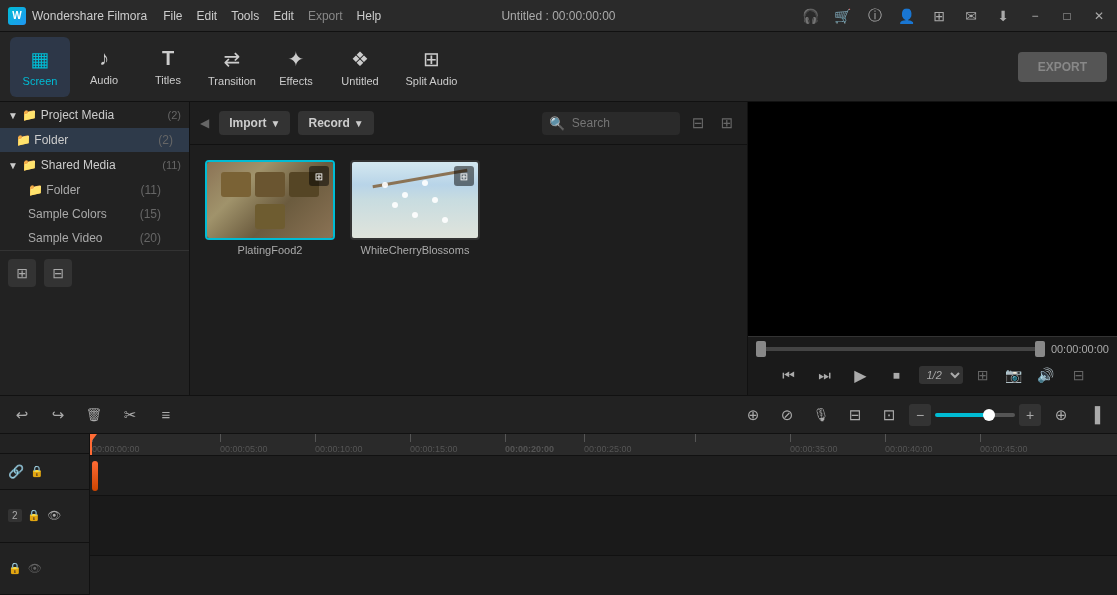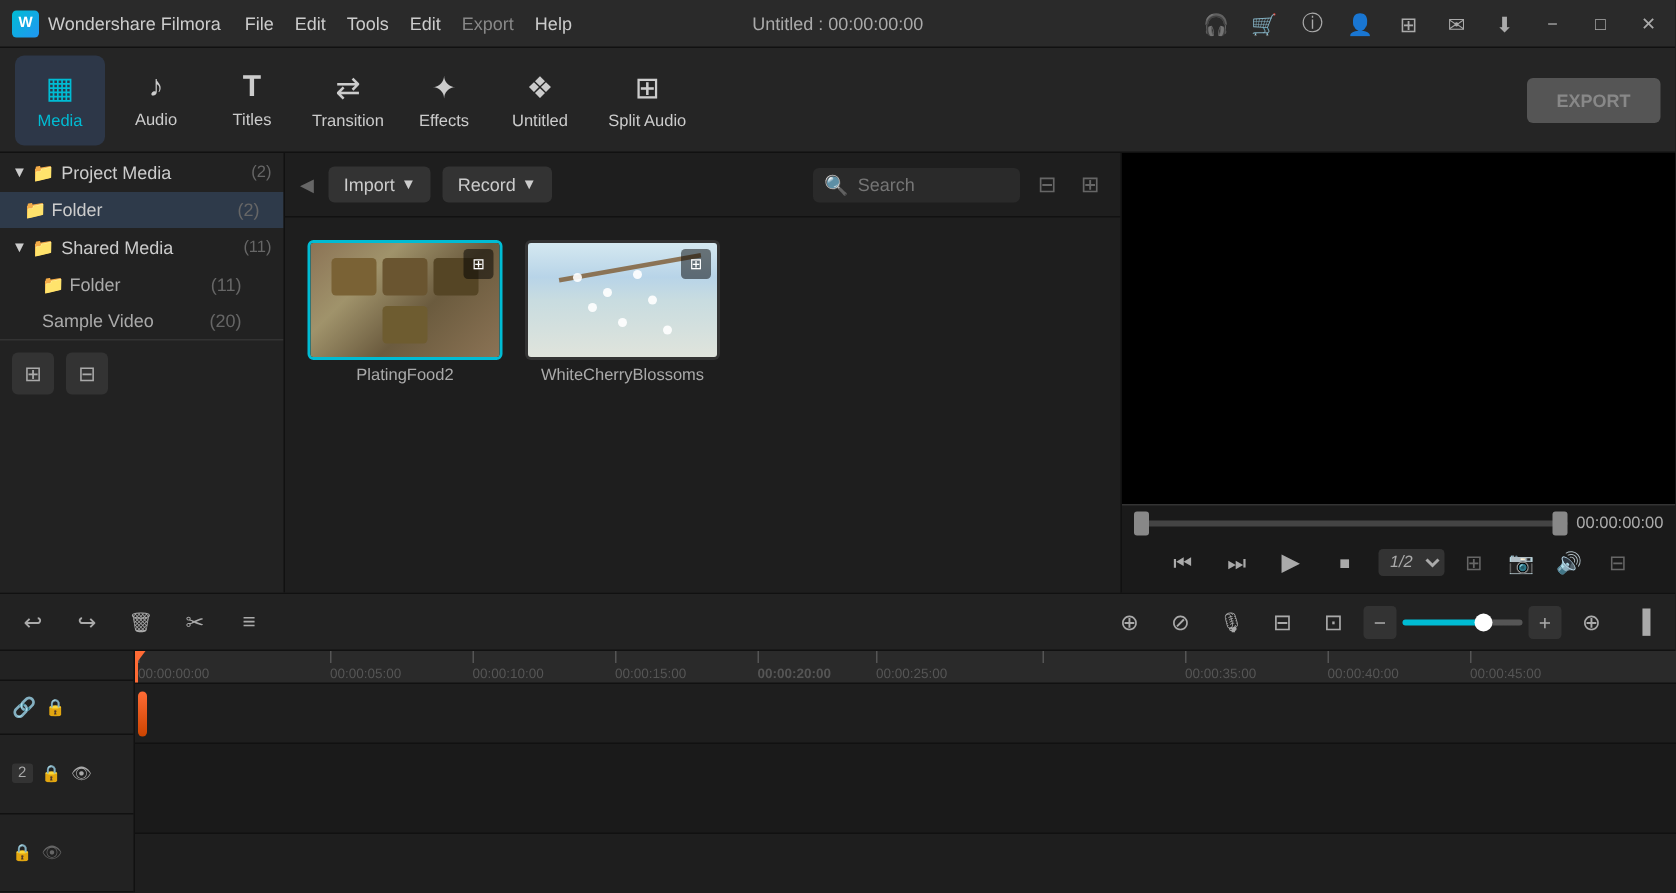--- a/index.html
+++ b/index.html
@@ -141,21 +141,21 @@
       display: flex;
       flex-direction: column;
     }
     #media-toolbar {
       display: flex; align-items: center; padding: 8px 10px; gap: 8px;
       border-bottom: 1px solid #111;
     }
     .media-btn {
       display: flex; align-items: center; gap: 4px;
       background: #333; border: none; color: #ccc;
-      padding: 5px 10px; border-radius: 4px; cursor: pointer; font-size: 12px;
+      padding: 5px 10px; border-radius: 4px; cursor: pointer; font-size: 12px; font-weight: bold;
     }
     .media-btn .arrow { font-size: 10px; }
     #search-box {
       display: flex; align-items: center;
       background: #2a2a2a; border-radius: 4px;
       padding: 4px 8px; gap: 6px; margin-left: auto;
     }
     #search-icon-el { color: #666; font-size: 13px; }
     #search-input {
       background: transparent; border: none; color: #ccc; outline: none;
@@ -393,21 +393,21 @@
     <div class="title-icon">⬇</div>
     <div class="win-btn">−</div>
     <div class="win-btn">□</div>
     <div class="win-btn" id="close-btn">✕</div>
   </div>
 </div>
 
 <div id="toolbar">
   <div class="tool-item active">
     <span class="tool-icon">▦</span>
-    <span>Media</span>
+    <span>Screen</span>
   </div>
   <div class="tool-item">
     <span class="tool-icon">♪</span>
     <span>Audio</span>
   </div>
   <div class="tool-item">
     <span class="tool-icon" style="font-weight:bold;">T</span>
     <span>Titles</span>
   </div>
   <div class="tool-item">
@@ -448,20 +448,24 @@
     <div class="panel-section-header">
       <span class="section-arrow">▼</span>
       <span>📁</span>
       <span>Shared Media</span>
       <span class="section-count">(11)</span>
     </div>
     <div class="sub-item">
       <span>📁</span>&nbsp;
       <span>Folder</span>
       <span class="count">(11)</span>
+    </div>
+    <div class="sub-item">
+      <span>Sample Colors</span>
+      <span class="count">(15)</span>
     </div>
     <div class="sub-item">
       <span>Sample Video</span>
       <span class="count">(20)</span>
     </div>
 
     <div style="flex:1;"></div>
     <div class="panel-bottom">
       <div class="panel-bottom-btn">⊞</div>
       <div class="panel-bottom-btn">⊟</div>

